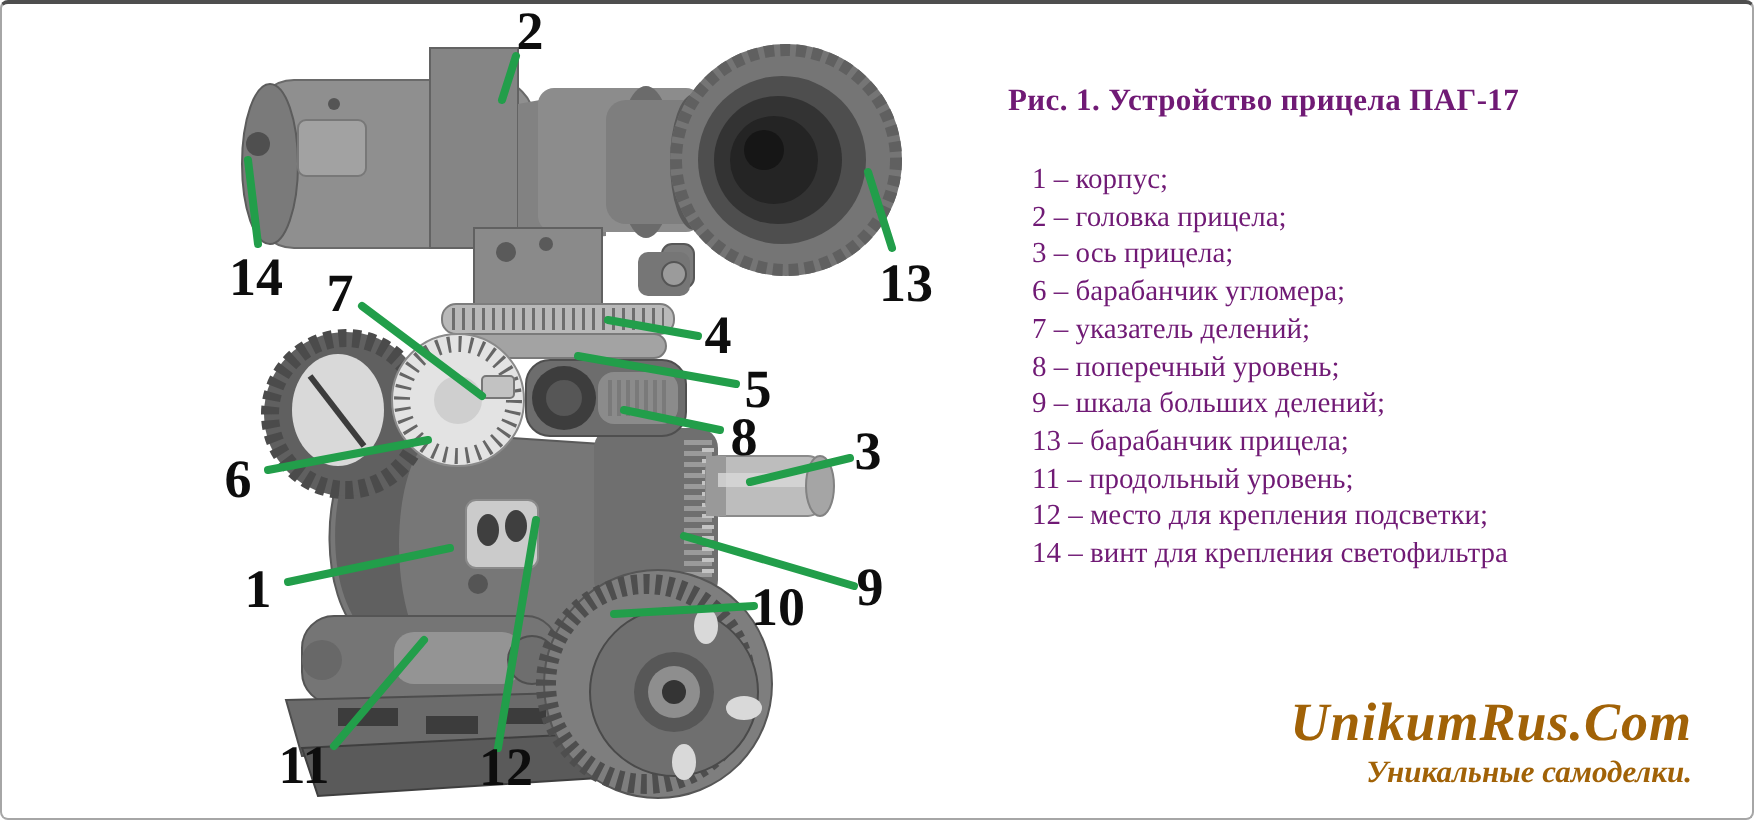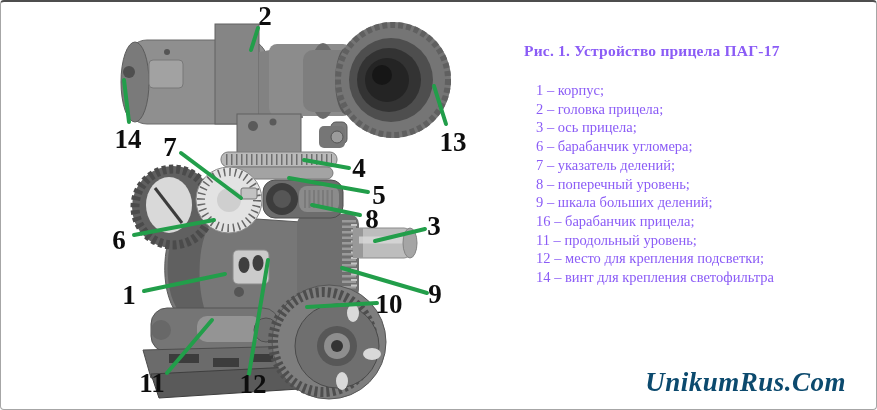--- a/index.html
+++ b/index.html
@@ -15,39 +15,39 @@
     font-family:"Liberation Serif", serif;
   }
   .photo { position:absolute; left:0; top:0; width:470px; height:408px; }
   .photo svg { display:block; }
   .callout-num {
     font-family:"Liberation Serif", serif;
     font-weight:bold;
     font-size:27px;
   }
   .legend {
-    position:absolute; left:523px; top:40px; width:340px;
-    color:#8b5cf6;
+    position:absolute; left:503px; top:40px; width:340px;
+    color:#701a75;
   }
   .legend-title {
     font-weight:bold;
     font-size:15.5px;
     margin:0 0 21px 0;
     letter-spacing:0.2px;
   }
   .legend-list {
     list-style:none; margin:12px; padding:0;
     font-size:14.5px;
     line-height:18.7px;
   }
   .watermark {
     position:absolute; right:30px; bottom:13px;
     text-align:right;
     font-style:italic; font-weight:bold;
-    color:#0c4a6e;
+    color:#a16207;
   }
   .watermark-site { font-size:27px; letter-spacing:0.5px; line-height:27px; }
   .watermark-tagline { font-size:15.5px; margin-top:3px; }
 </style>
 </head>
 <body>
 
 <div class="page">
 
   <div class="photo">
@@ -195,24 +195,25 @@
   <div class="legend">
     <p class="legend-title">Рис. 1. Устройство прицела ПАГ-17</p>
     <ul class="legend-list" id="legend-list">
         <li>1 – корпус;</li>
         <li>2 – головка прицела;</li>
         <li>3 – ось прицела;</li>
         <li>6 – барабанчик угломера;</li>
         <li>7 – указатель делений;</li>
         <li>8 – поперечный уровень;</li>
         <li>9 – шкала больших делений;</li>
-        <li>16 – барабанчик прицела;</li>
+        <li>13 – барабанчик прицела;</li>
         <li>11 – продольный уровень;</li>
         <li>12 – место для крепления подсветки;</li>
         <li>14 – винт для крепления светофильтра</li>
       </ul>
   </div>
 
   <div class="watermark">
     <div class="watermark-site">UnikumRus.Com</div>
+    <div class="watermark-tagline">Уникальные самоделки.</div>
   </div>
 
 </div>
 
 </body></html>

